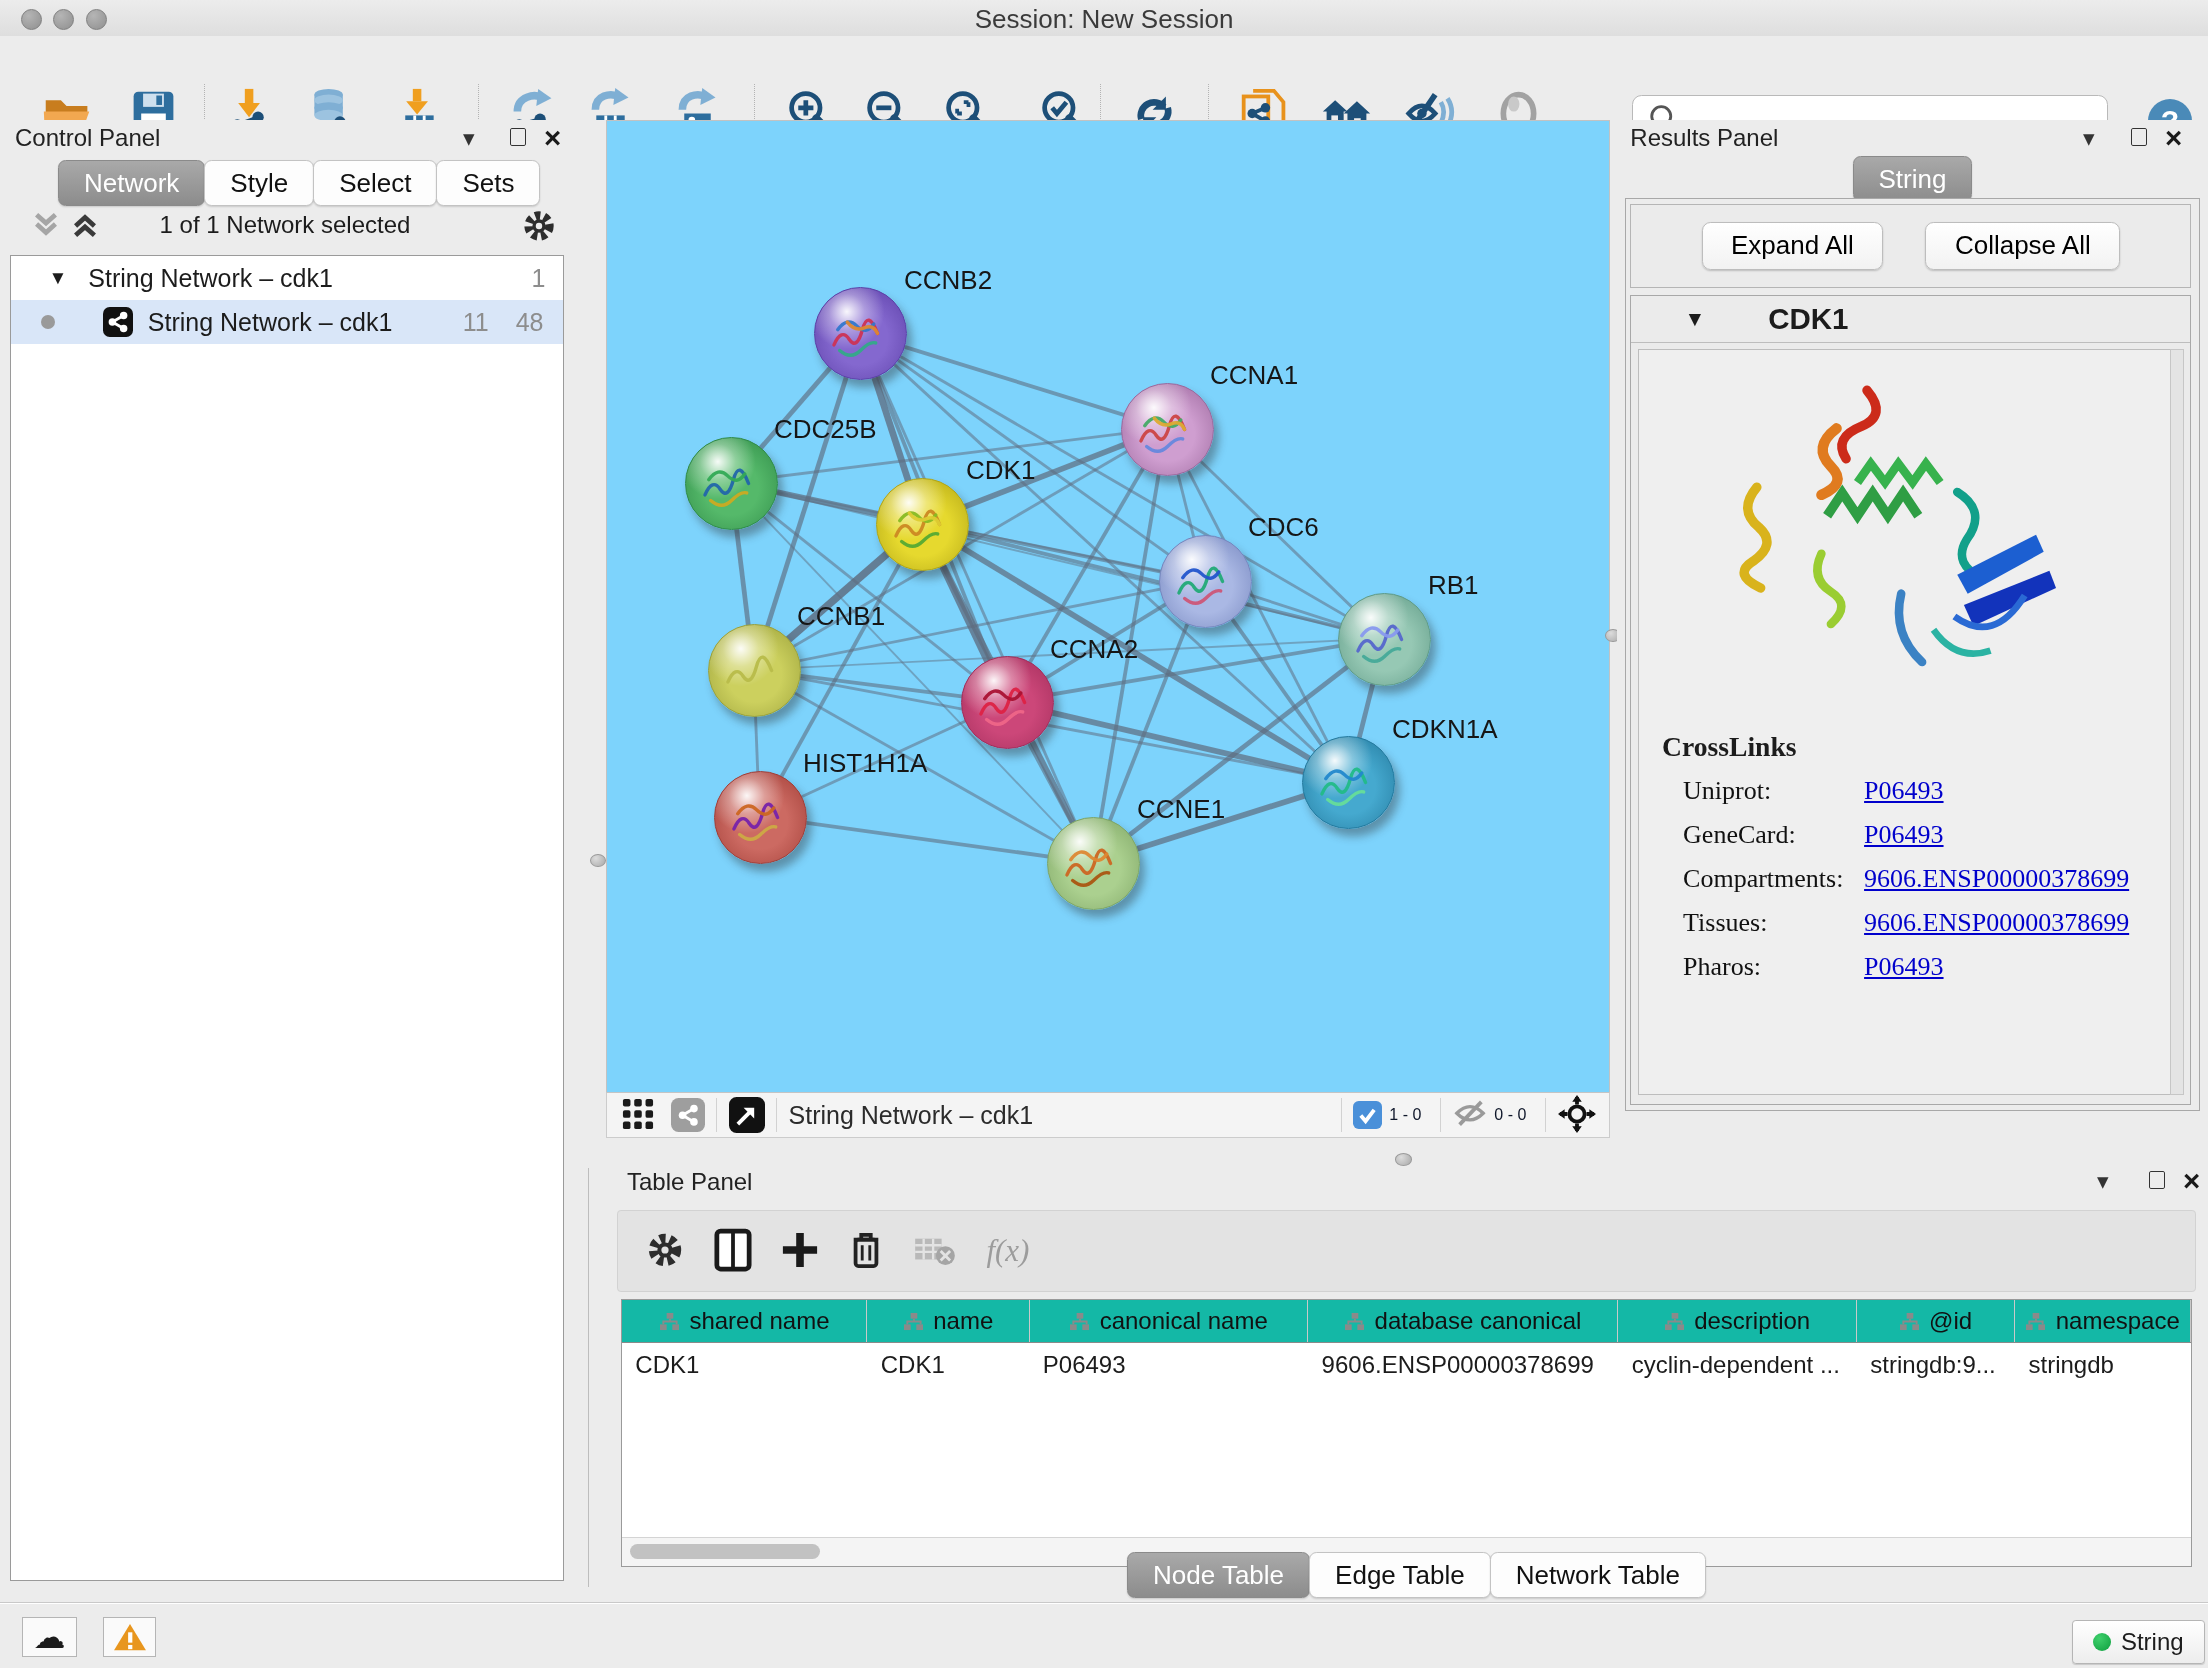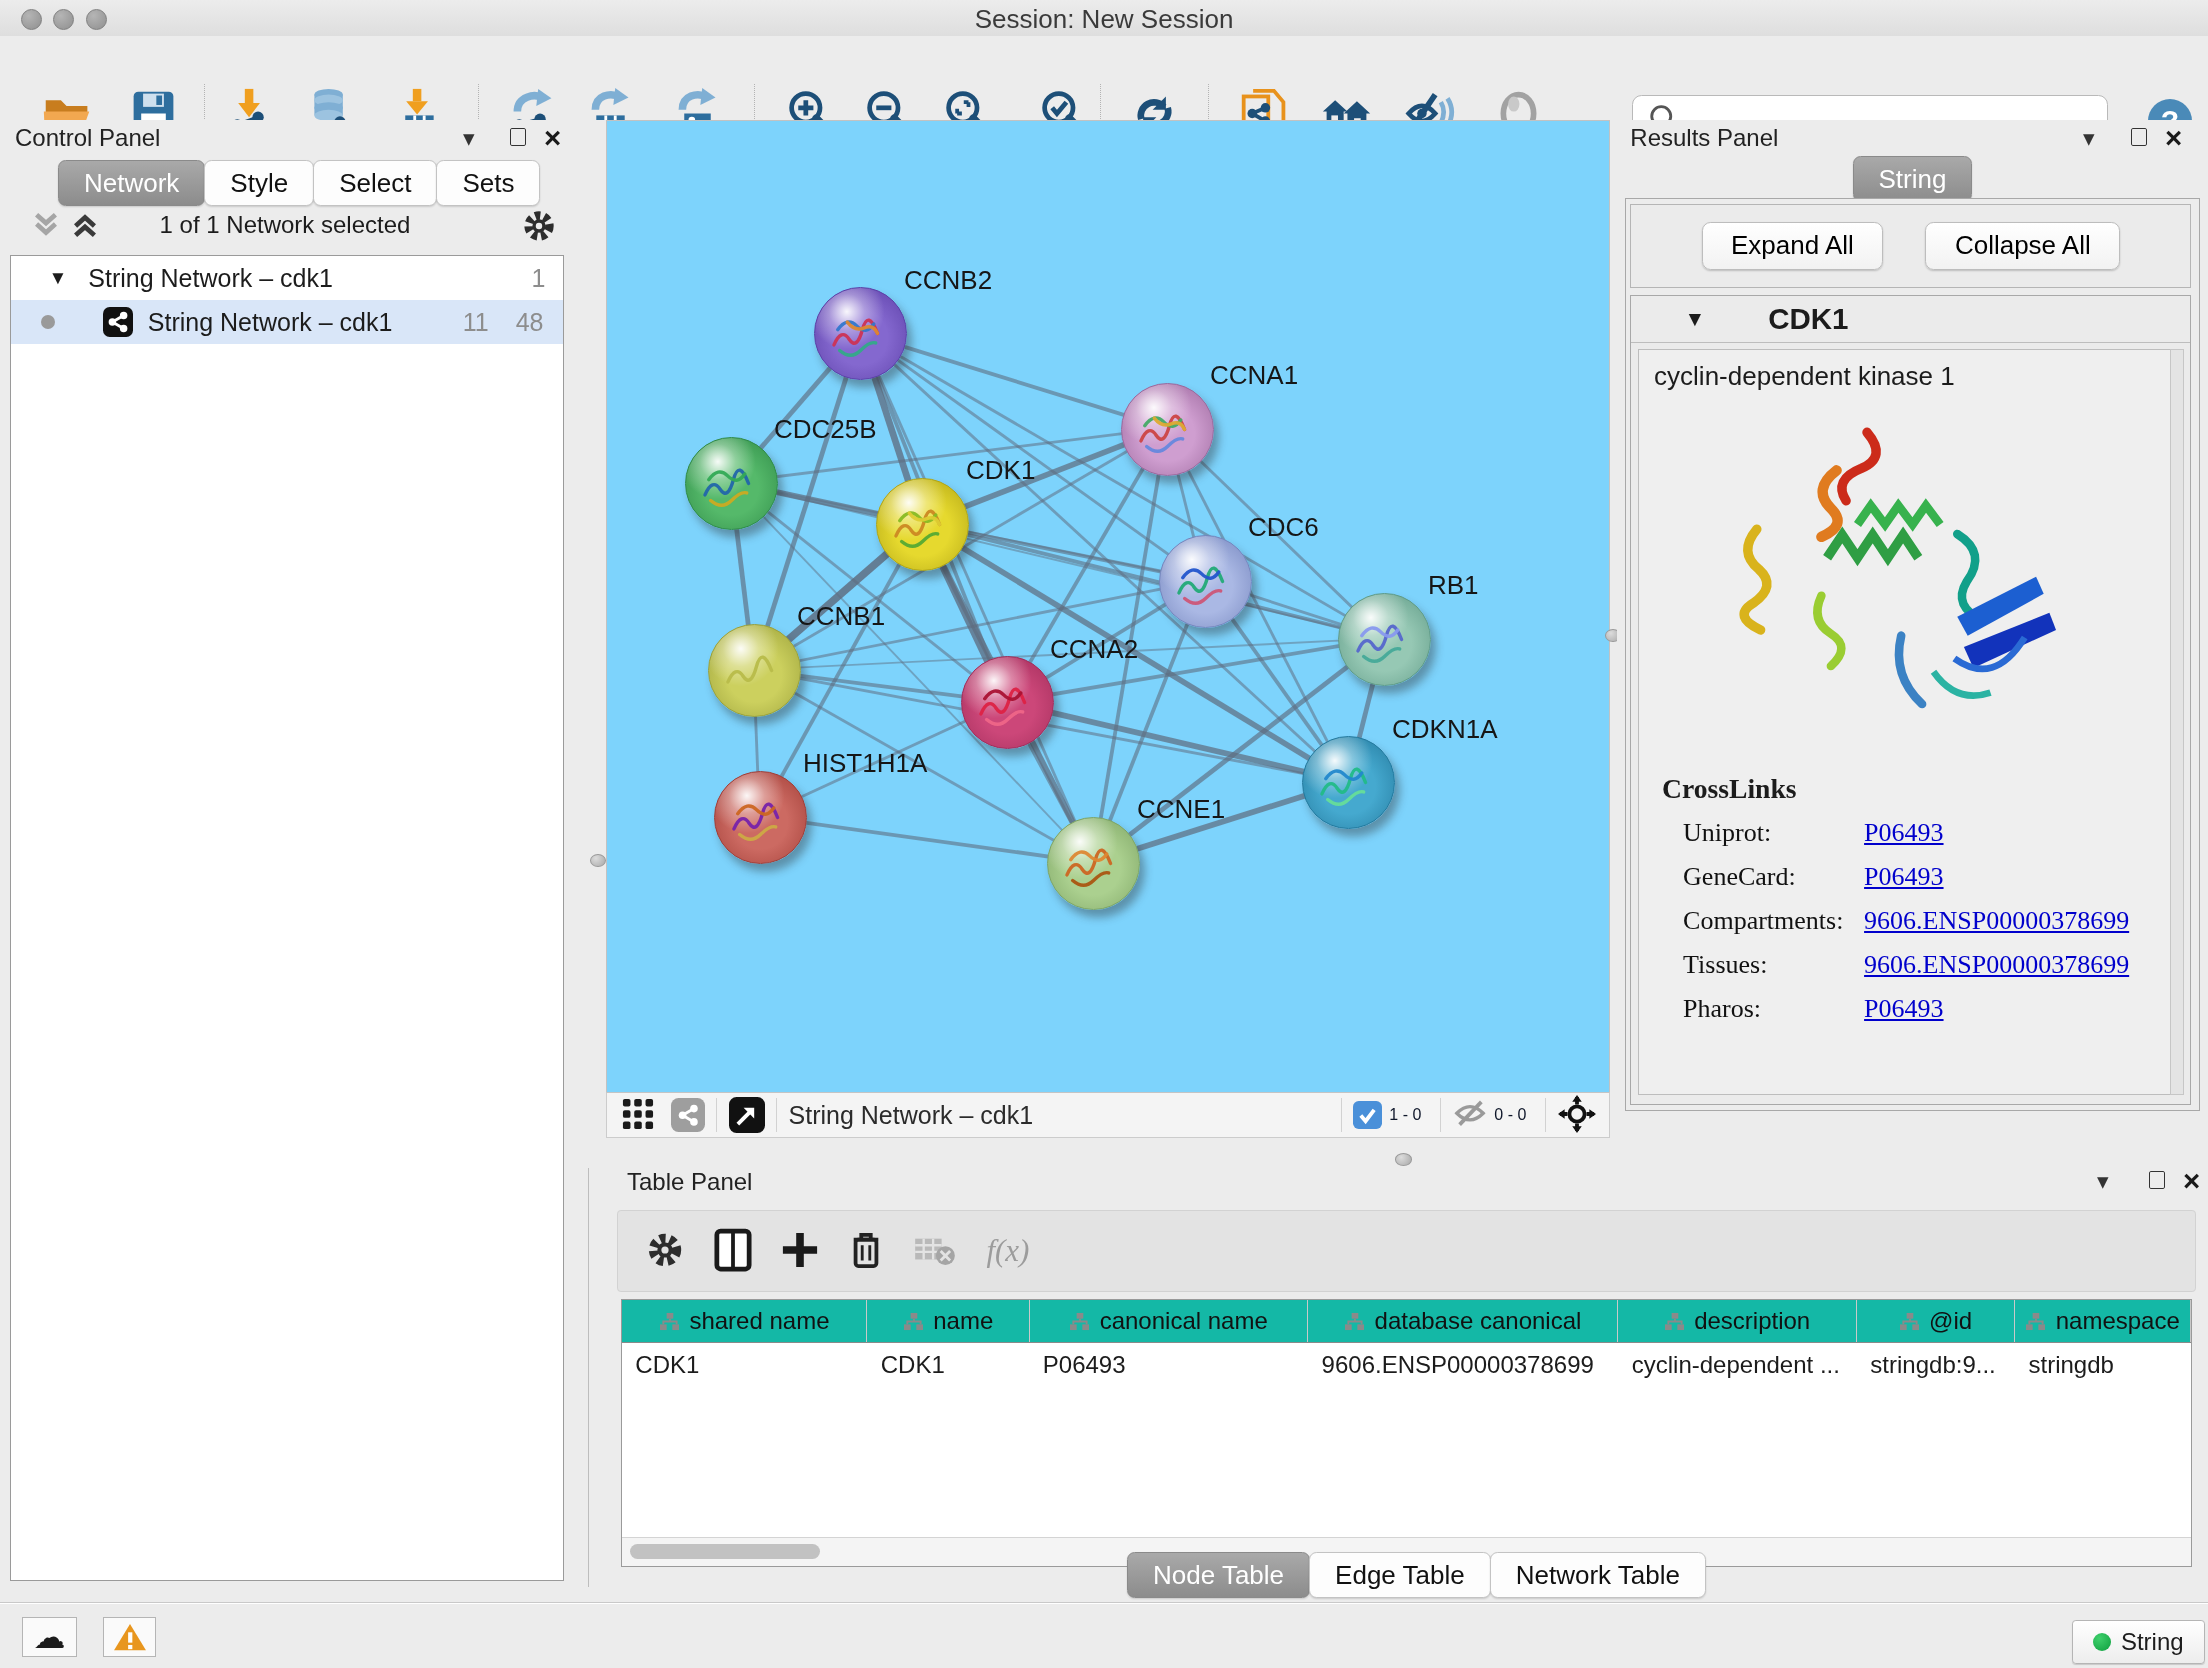--- a/index.html
+++ b/index.html
@@ -520,21 +520,20 @@
         <button class="rp-btn">Expand All</button>
         <button class="rp-btn">Collapse All</button>
       </div>
 
       <div class="rp-section">
         <div class="rp-sec-head">
           <span style="margin-left:53px;font-size:21px">▼</span>
           <span style="margin-left:63px;font-size:29.5px;font-weight:bold">CDK1</span>
         </div>
         <div class="rp-content">
-          <div style="margin:11.4px 0 0 15px;font-size:26px">cyclin-dependent kinase 1</div>
 
           <svg width="380" height="333" style="display:block;margin:23px auto 0" viewBox="0 0 400 350">
             <path d="M160 18q22 26 -6 38q-30 12 -16 34" stroke="#cc2b1a" stroke-width="10" fill="none" stroke-linecap="round"></path>
             <path d="M128 58q-26 20 -6 40q18 18 -10 30" stroke="#e07b1f" stroke-width="11" fill="none" stroke-linecap="round"></path>
             <path d="M44 120q-20 24 2 42q20 18 -6 36q-22 14 8 28" stroke="#d9b31c" stroke-width="10" fill="none" stroke-linecap="round"></path>
             <path d="M118 150l16 -24l16 24l16 -24l16 24l16 -24l16 24" stroke="#2f9e44" stroke-width="10" fill="none"></path>
             <path d="M150 115l14 -20l15 20l14 -20l15 20l14 -20l15 20" stroke="#37b24d" stroke-width="9" fill="none"></path>
             <path d="M112 190q-12 26 10 40q22 14 0 34" stroke="#9acd32" stroke-width="9" fill="none" stroke-linecap="round"></path>
             <path d="M255 125q32 20 10 50q-16 26 18 42" stroke="#12a08a" stroke-width="9" fill="none" stroke-linecap="round"></path>
             <path d="M196 232q-10 42 22 72" stroke="#3b82c4" stroke-width="9" fill="none" stroke-linecap="round"></path>

